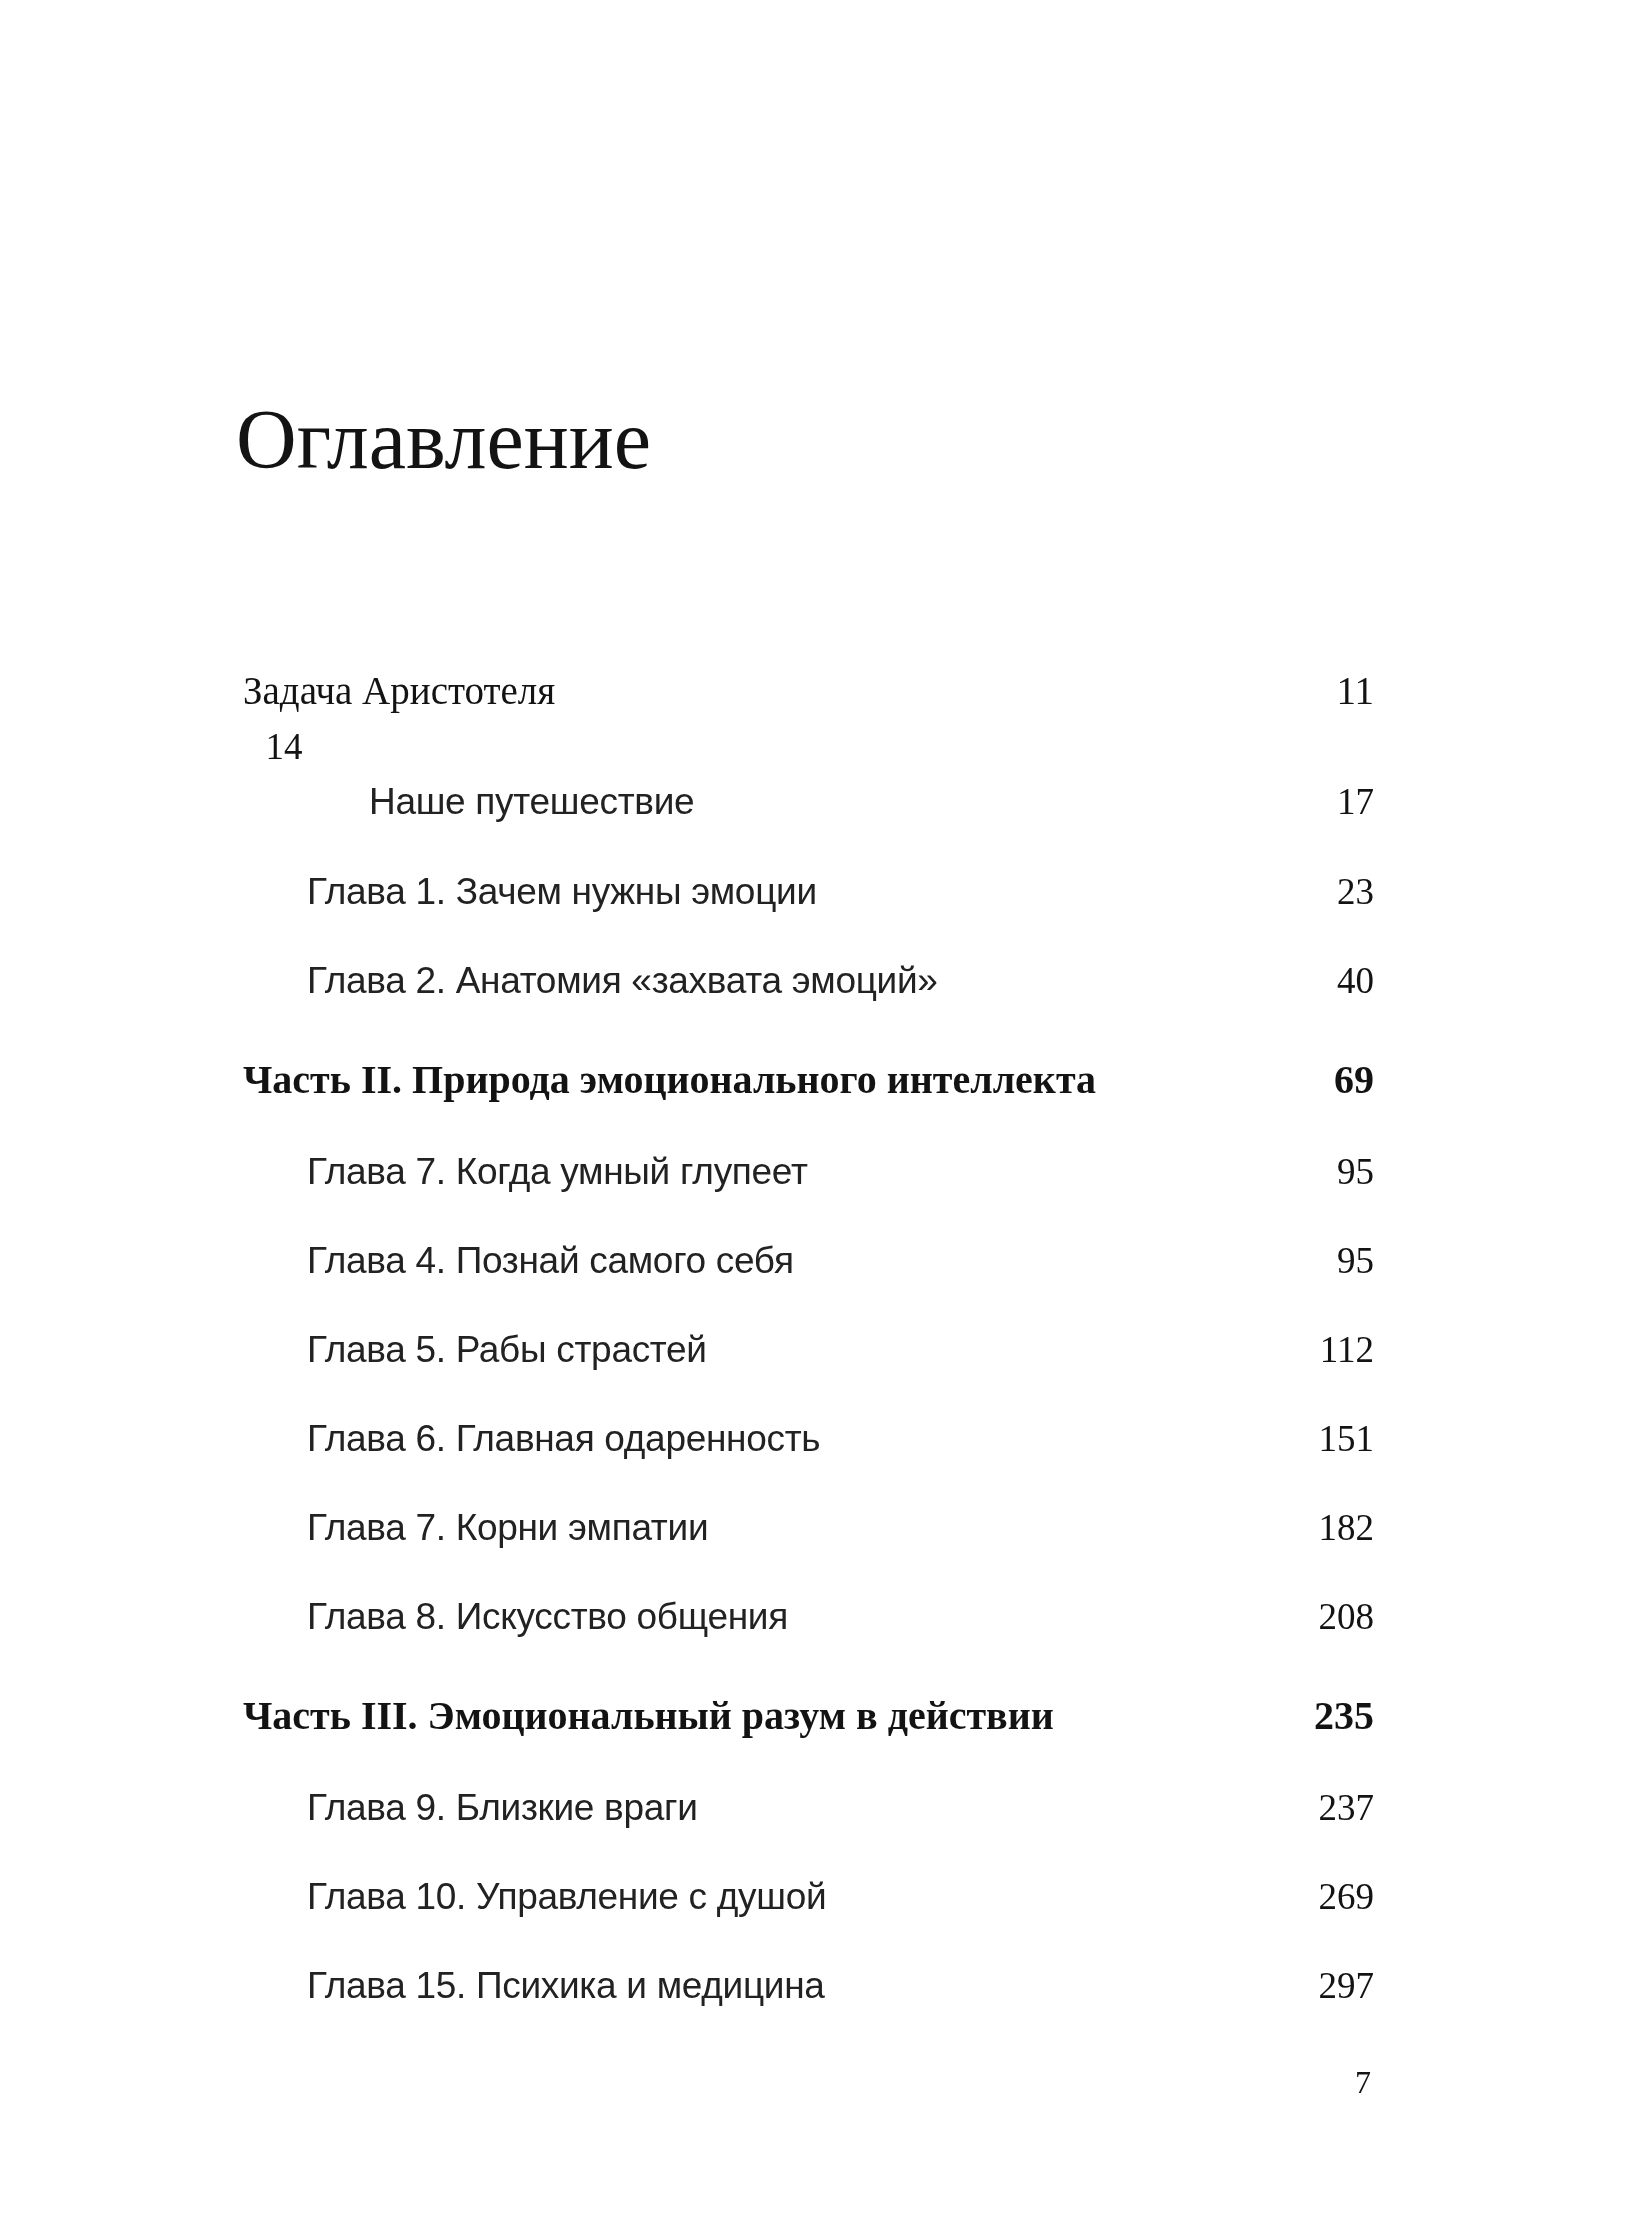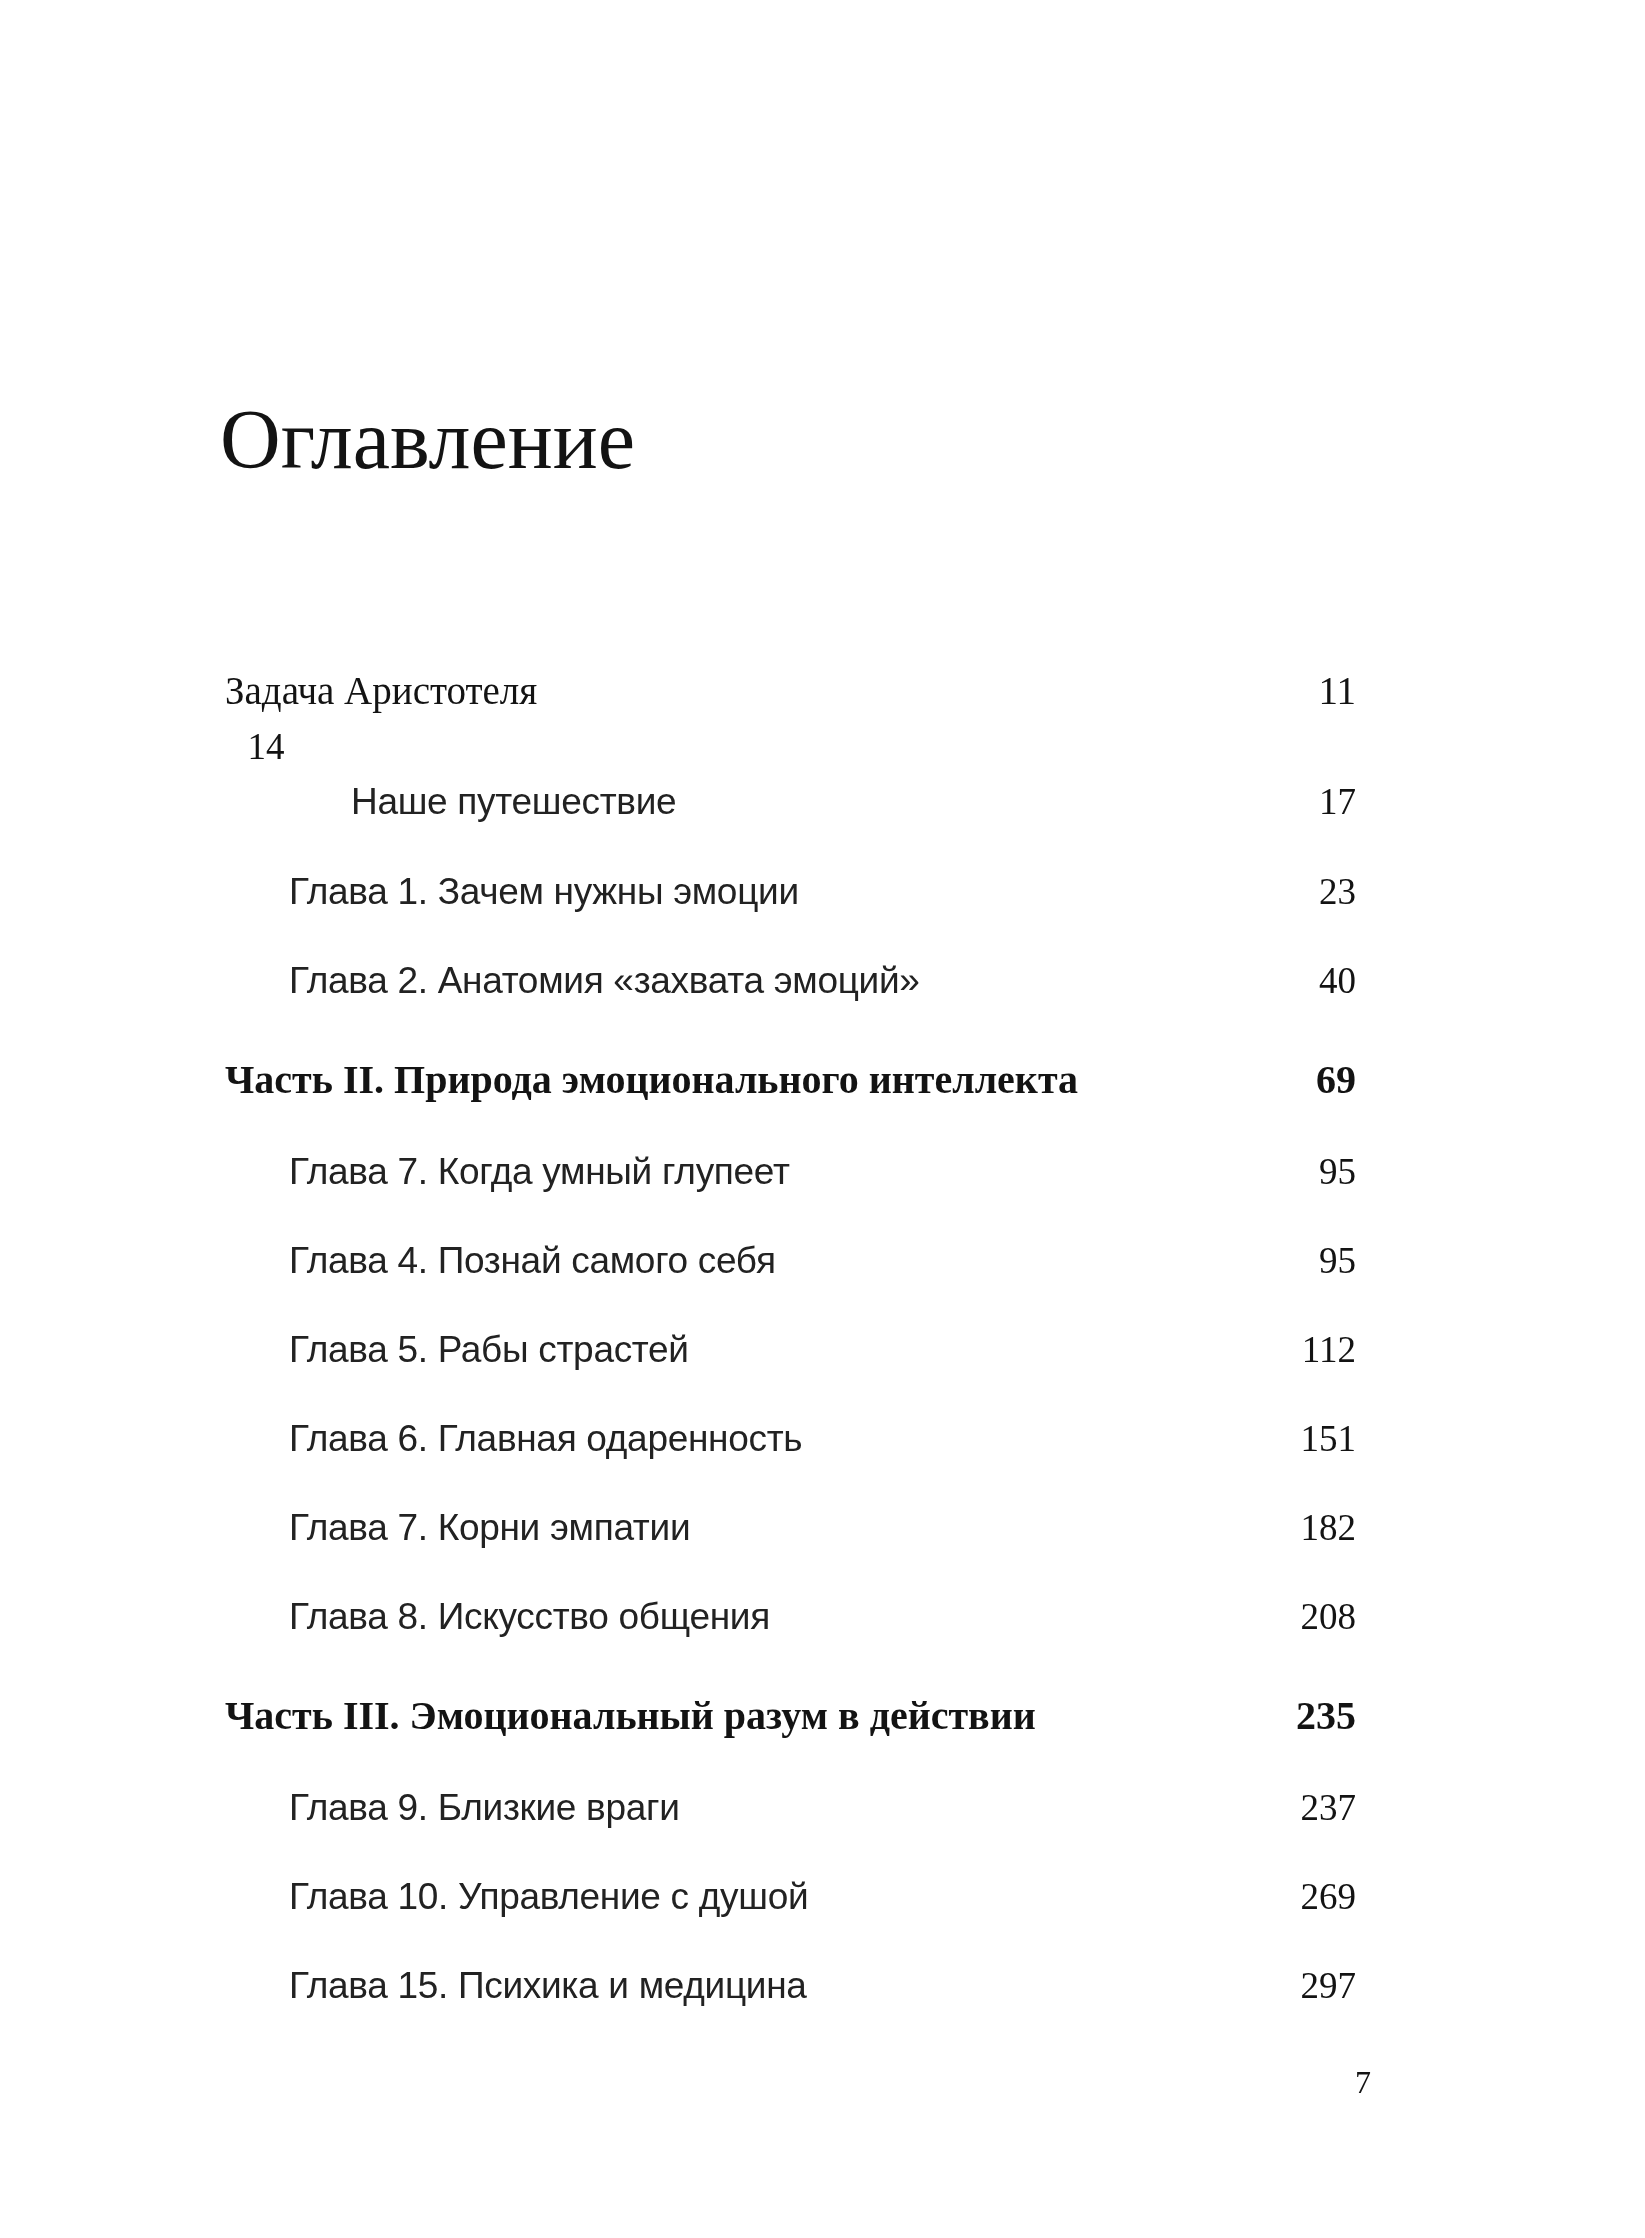--- a/index.html
+++ b/index.html
@@ -7,29 +7,29 @@
     width: 1646px;
     height: 2239px;
     position: relative;
     background: #ffffff;
     color: #101010;
     font-family: "Liberation Serif", serif;
     overflow: hidden;
   }
   .page-title {
     position: absolute;
-    left: 220px;
+    left: 236px;
     top: 340px;
     font: 400 84px/1.05 "Liberation Serif", serif;
     color: #131313;
     white-space: nowrap;
   }
   .toc-list {
     position: absolute;
-    left: 225px;
+    left: 243px;
     top: 669px;
     width: 1131px;
   }
   .row {
     display: flex;
     justify-content: space-between;
     align-items: baseline;
     white-space: nowrap;
   }
   .row .label { flex: 0 1 auto; }

